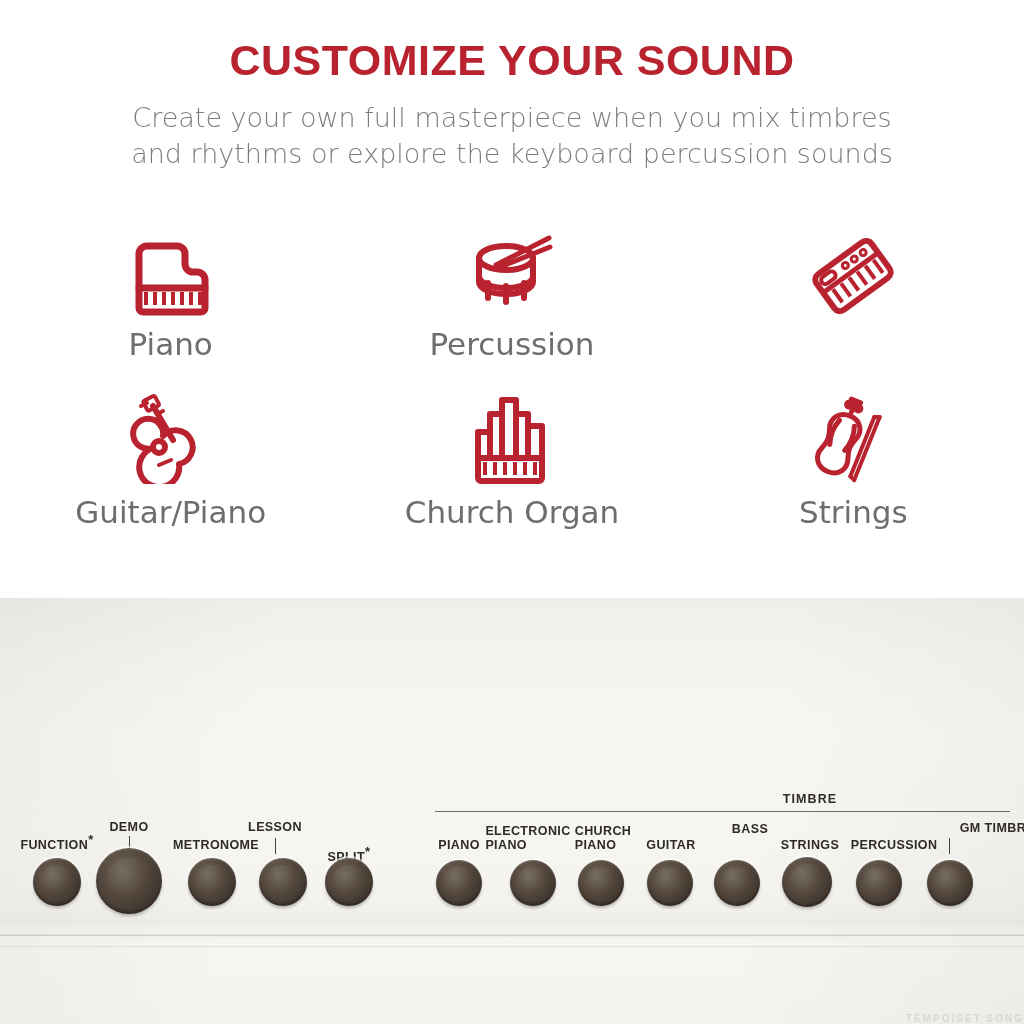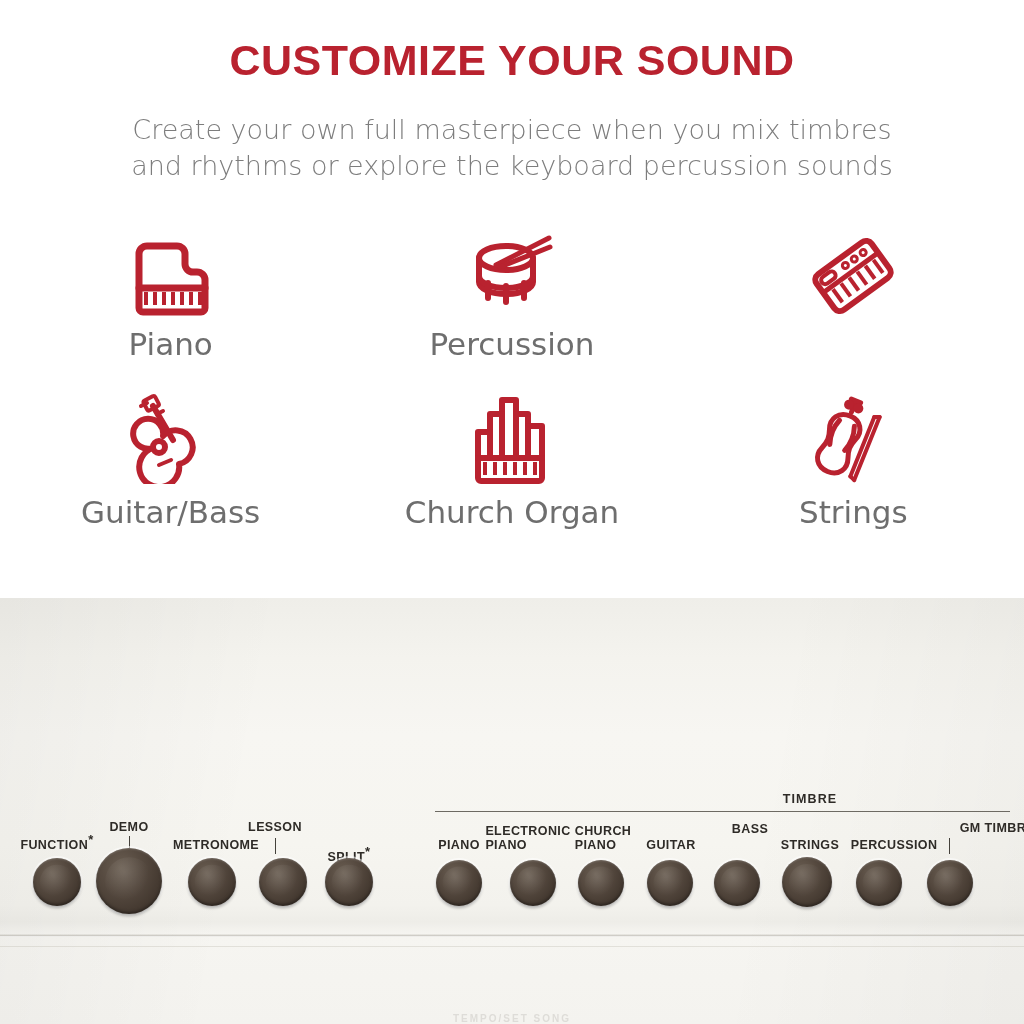--- a/index.html
+++ b/index.html
@@ -43,21 +43,20 @@
   .subhead {
     position: absolute;
     left: 62px; top: 100px;
     width: 900px;
     text-align: center;
     font-size: 27px;
     line-height: 36px;
     color: #7d7d7d;
     font-weight: 300;
     font-family: "DejaVu Sans", sans-serif;
-    margin-top: 12px;
   }
   .subhead div { white-space: nowrap; }
 
   
   .icon-grid {
     position: absolute;
     left: 0; top: 218px;
     width: 1024px;
     height: 360px;
   }
@@ -192,21 +191,21 @@
     width: 72%; height: 72%;
     transform: translate(-50%,-50%);
     border-radius: 50%;
     background: radial-gradient(ellipse at 40% 32%, rgba(255,255,255,0.10) 0%, rgba(255,255,255,0.0) 60%);
   }
 
   .bottom-faint {
     position: absolute;
     left: 0; bottom: 0;
     width: 1024px;
-    text-align: center;
+    text-align: right;
     font-family: "Liberation Sans", sans-serif;
     font-size: 10px;
     font-weight: bold;
     letter-spacing: 2px;
     color: rgba(120,118,112,0.18);
   }
 </style>
 </head>
 <body>
 
@@ -298,21 +297,21 @@
                 <path d="M26 14 L46 48"></path>
                 <circle cx="32" cy="55" r="6"></circle>
               </g>
               <g fill="none" stroke="#B9222F" stroke-width="4" stroke-linecap="round">
                 <rect x="18" y="6" width="13" height="11" rx="2" transform="rotate(-28 24 12)"></rect>
                 <path d="M14 14 L20 11 M30 22 L36 19"></path>
                 <path d="M32 73 L44 68"></path>
               </g>
             </svg>
           </div>
-          <div class="icon-label">Guitar/Bass</div>
+          <div class="icon-label">Guitar/Piano</div>
         </div>
 
         <div class="icon-cell">
           <div class="icon-art">
             <svg width="80" height="92" viewBox="0 0 80 92">
               <g fill="none" stroke="#B9222F" stroke-width="6" stroke-linejoin="round" stroke-linecap="round">
                 <path d="M6 86 L6 40 L18 40 L18 22 L30 22 L30 8 L44 8 L44 22 L56 22 L56 34 L70 34 L70 86 A3 3 0 0 1 67 89 L9 89 A3 3 0 0 1 6 86 Z"></path>
                 <path d="M6 66 L70 66"></path>
                 <path d="M18 40 L18 66 M30 22 L30 66 M44 22 L44 66 M56 34 L56 66"></path>
               </g>

